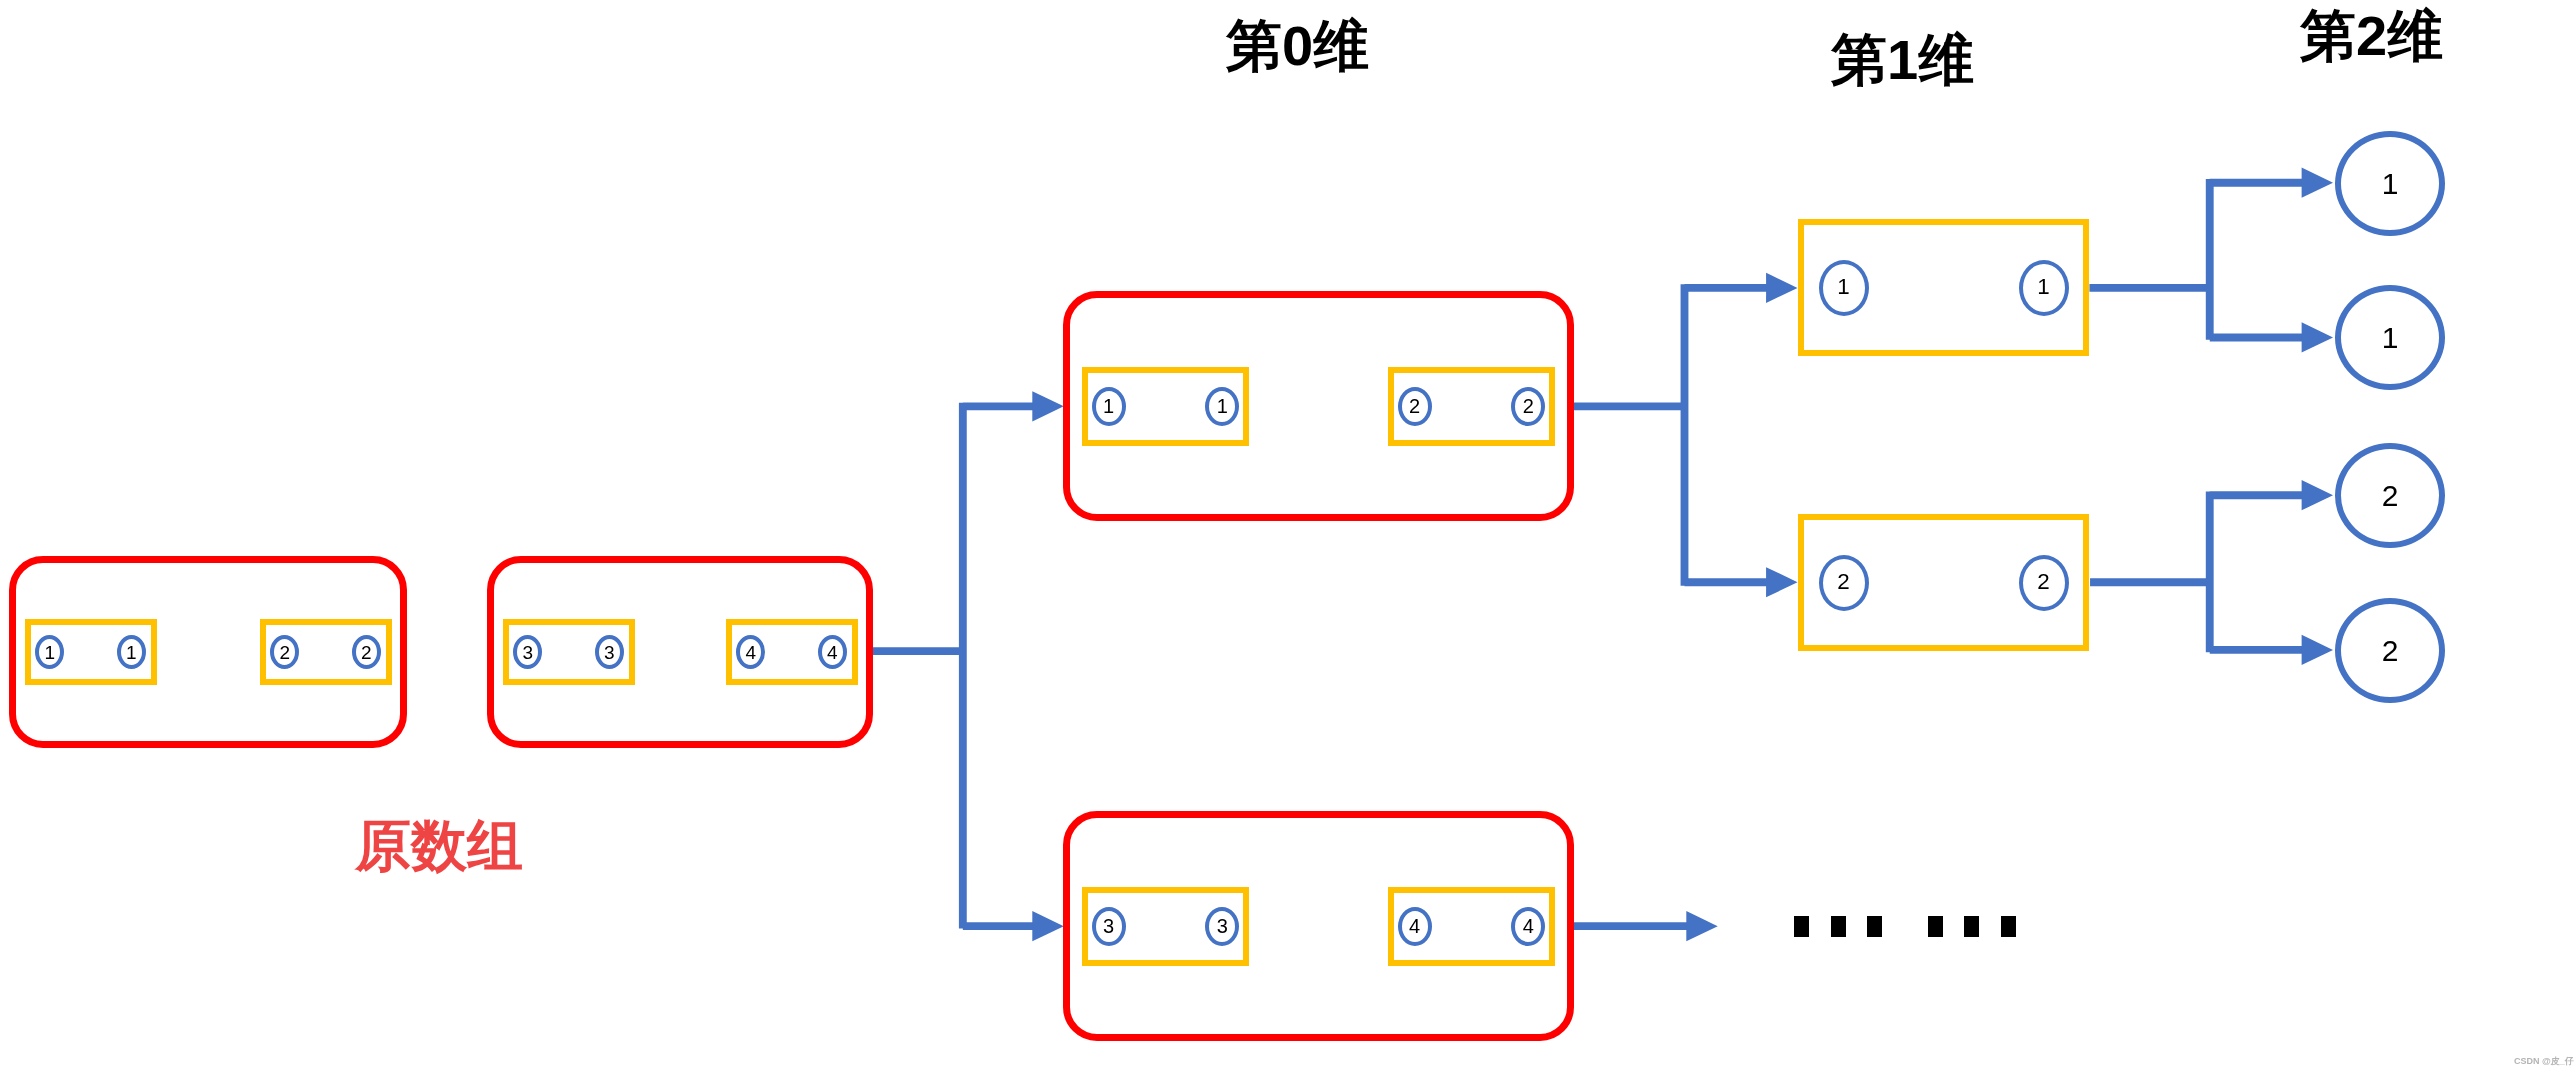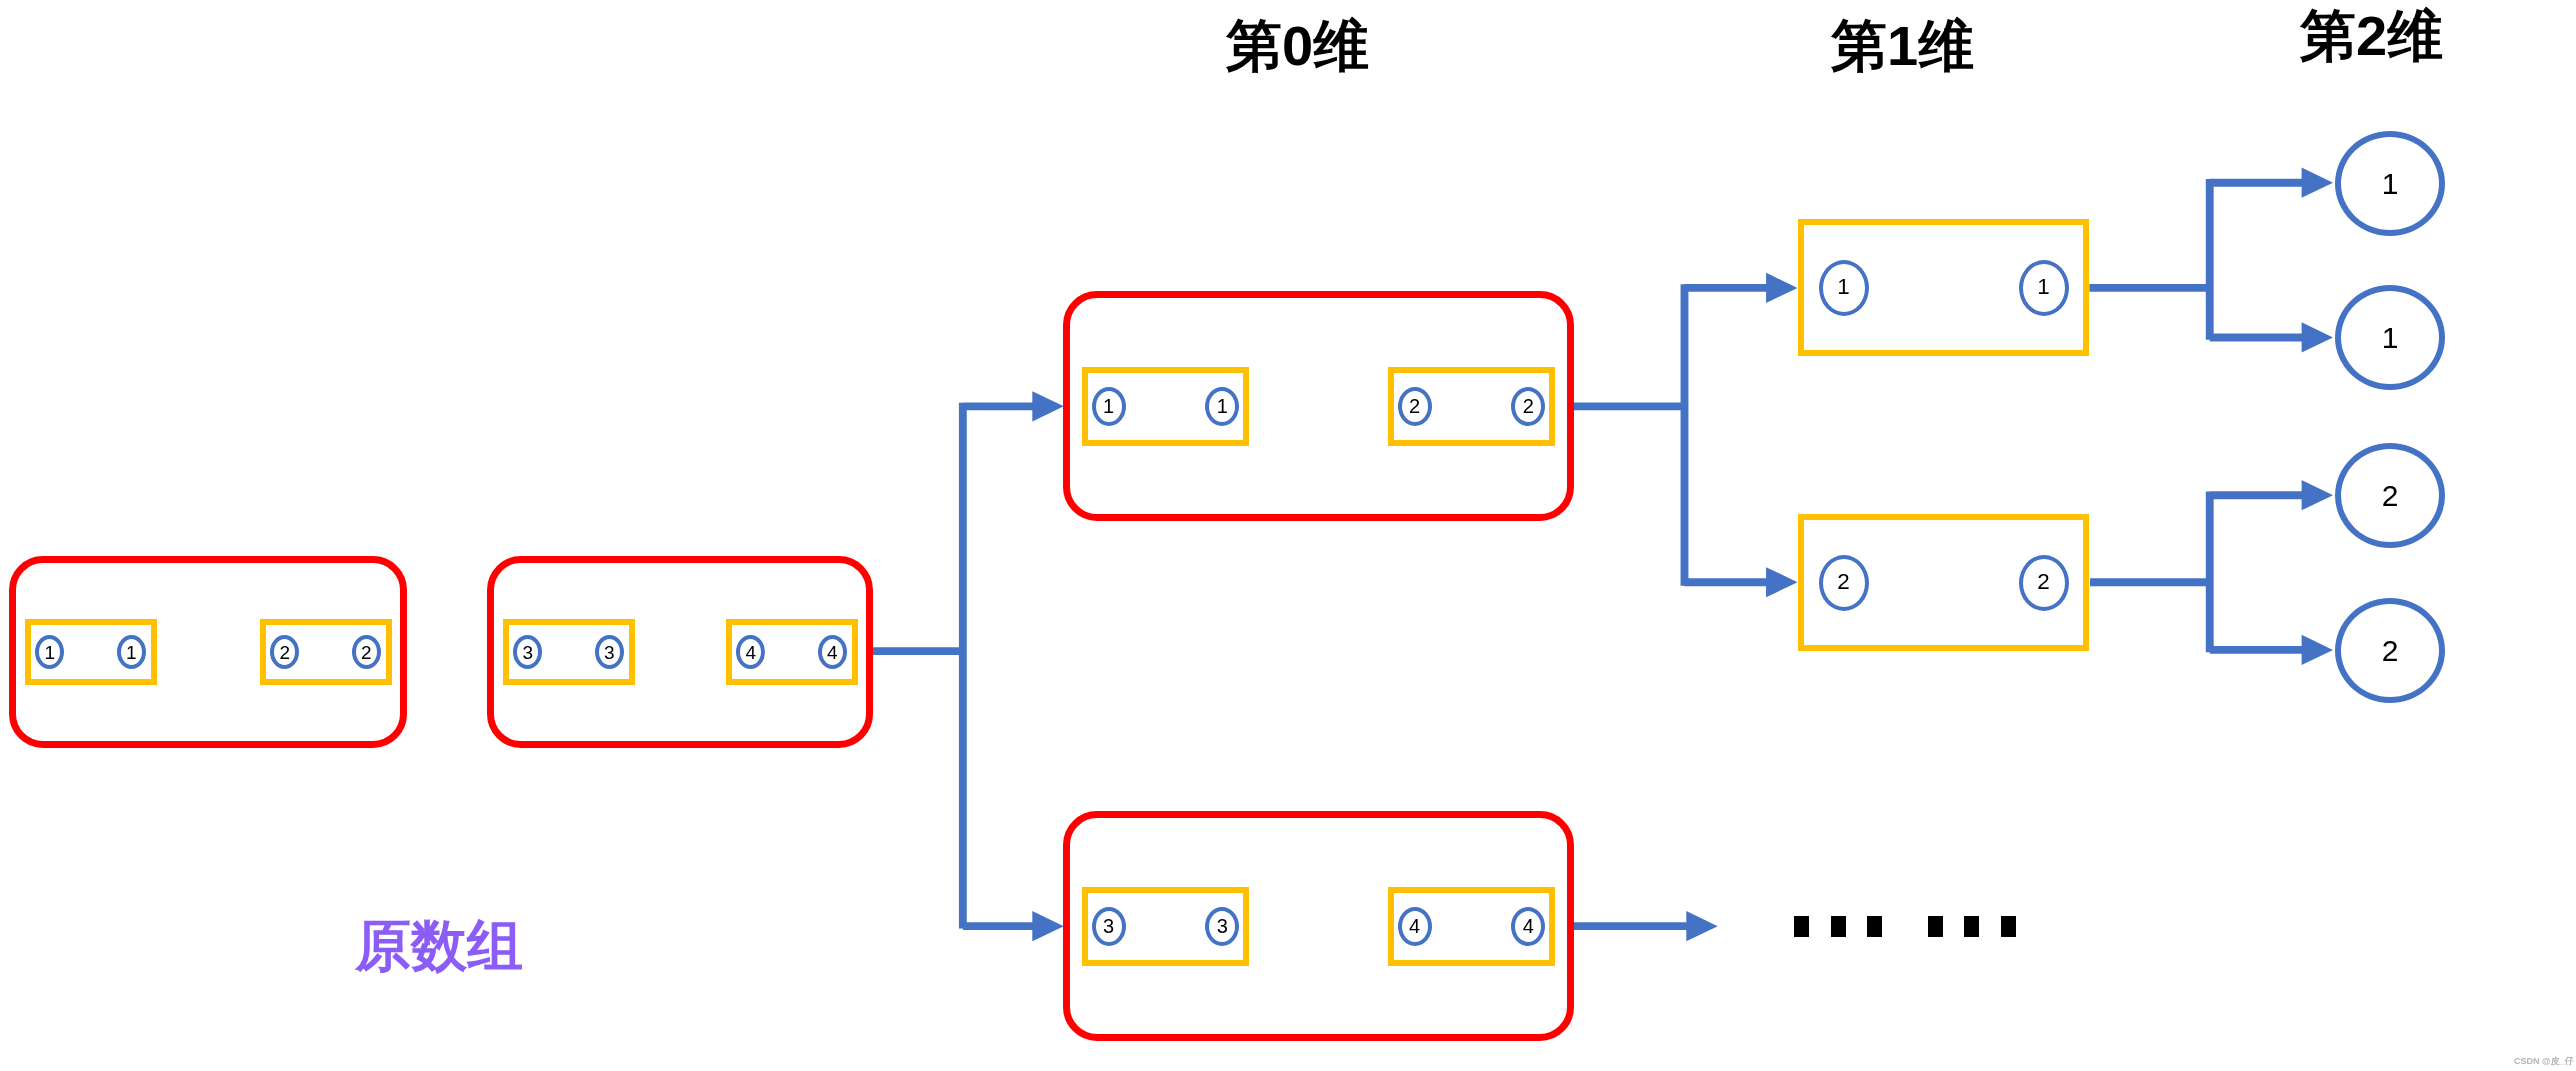--- a/index.html
+++ b/index.html
@@ -5,22 +5,22 @@
   html,body{margin:0;padding:0;background:#ffffff;}
   .canvas{
     position:relative;width:2576px;height:1072px;background:#ffffff;
     font-family:"Liberation Sans",sans-serif;overflow:hidden;text-align:center;
   }
   .dim-label{
     position:absolute;font-size:56px;font-weight:bold;color:#000;
     white-space:nowrap;line-height:1;
   }
   .orig-label{
-    position:absolute;left:355px;top:918px;font-size:56px;font-weight:bold;
-    color:#8b5cf6;white-space:nowrap;line-height:1;
+    position:absolute;left:355px;top:818px;font-size:56px;font-weight:bold;
+    color:#ef4444;white-space:nowrap;line-height:1;
   }
   .red-box{
     position:absolute;border:7.3px solid #ff0000;border-radius:34px;
     box-sizing:border-box;display:flex;align-items:center;
     justify-content:space-between;background:#fff;
   }
   .red-left{padding:0 8.5px;}
   .red-mid{padding:0 12px;}
   .yellow-box{
     border:6px solid #ffc000;box-sizing:border-box;background:#fff;
@@ -45,21 +45,21 @@
     white-space:nowrap;
     font-weight:bold;
   }
 </style>
 </head>
 <body>
 
 <div class="canvas">
 
   <div class="dim-label" style="left:1226px;top:18px">第0维</div>
-  <div class="dim-label" style="left:1831px;top:18px">第1维</div>
+  <div class="dim-label" style="left:1831px;top:32px">第1维</div>
   <div class="dim-label" style="left:2300px;top:8px">第2维</div>
 
   <svg class="svg-overlay" viewBox="0 0 4262 1773">
     <g stroke="#4472c4" stroke-width="13" fill="none">
       <path d="M1444 1077 H1593 M1593 666 V1536 M1593 672 H1712 M1593 1532 H1712"></path>
       <path d="M2604 672 H2787 M2787 470 V969 M2787 476 H2926 M2787 963 H2926"></path>
       <path d="M2604 1532 H2794"></path>
       <path d="M3457 476 H3656 M3656 296 V562 M3656 302 H3812 M3656 558 H3812"></path>
       <path d="M3458 963 H3656 M3656 813 V1079 M3656 819 H3812 M3656 1075 H3812"></path>
     </g>

